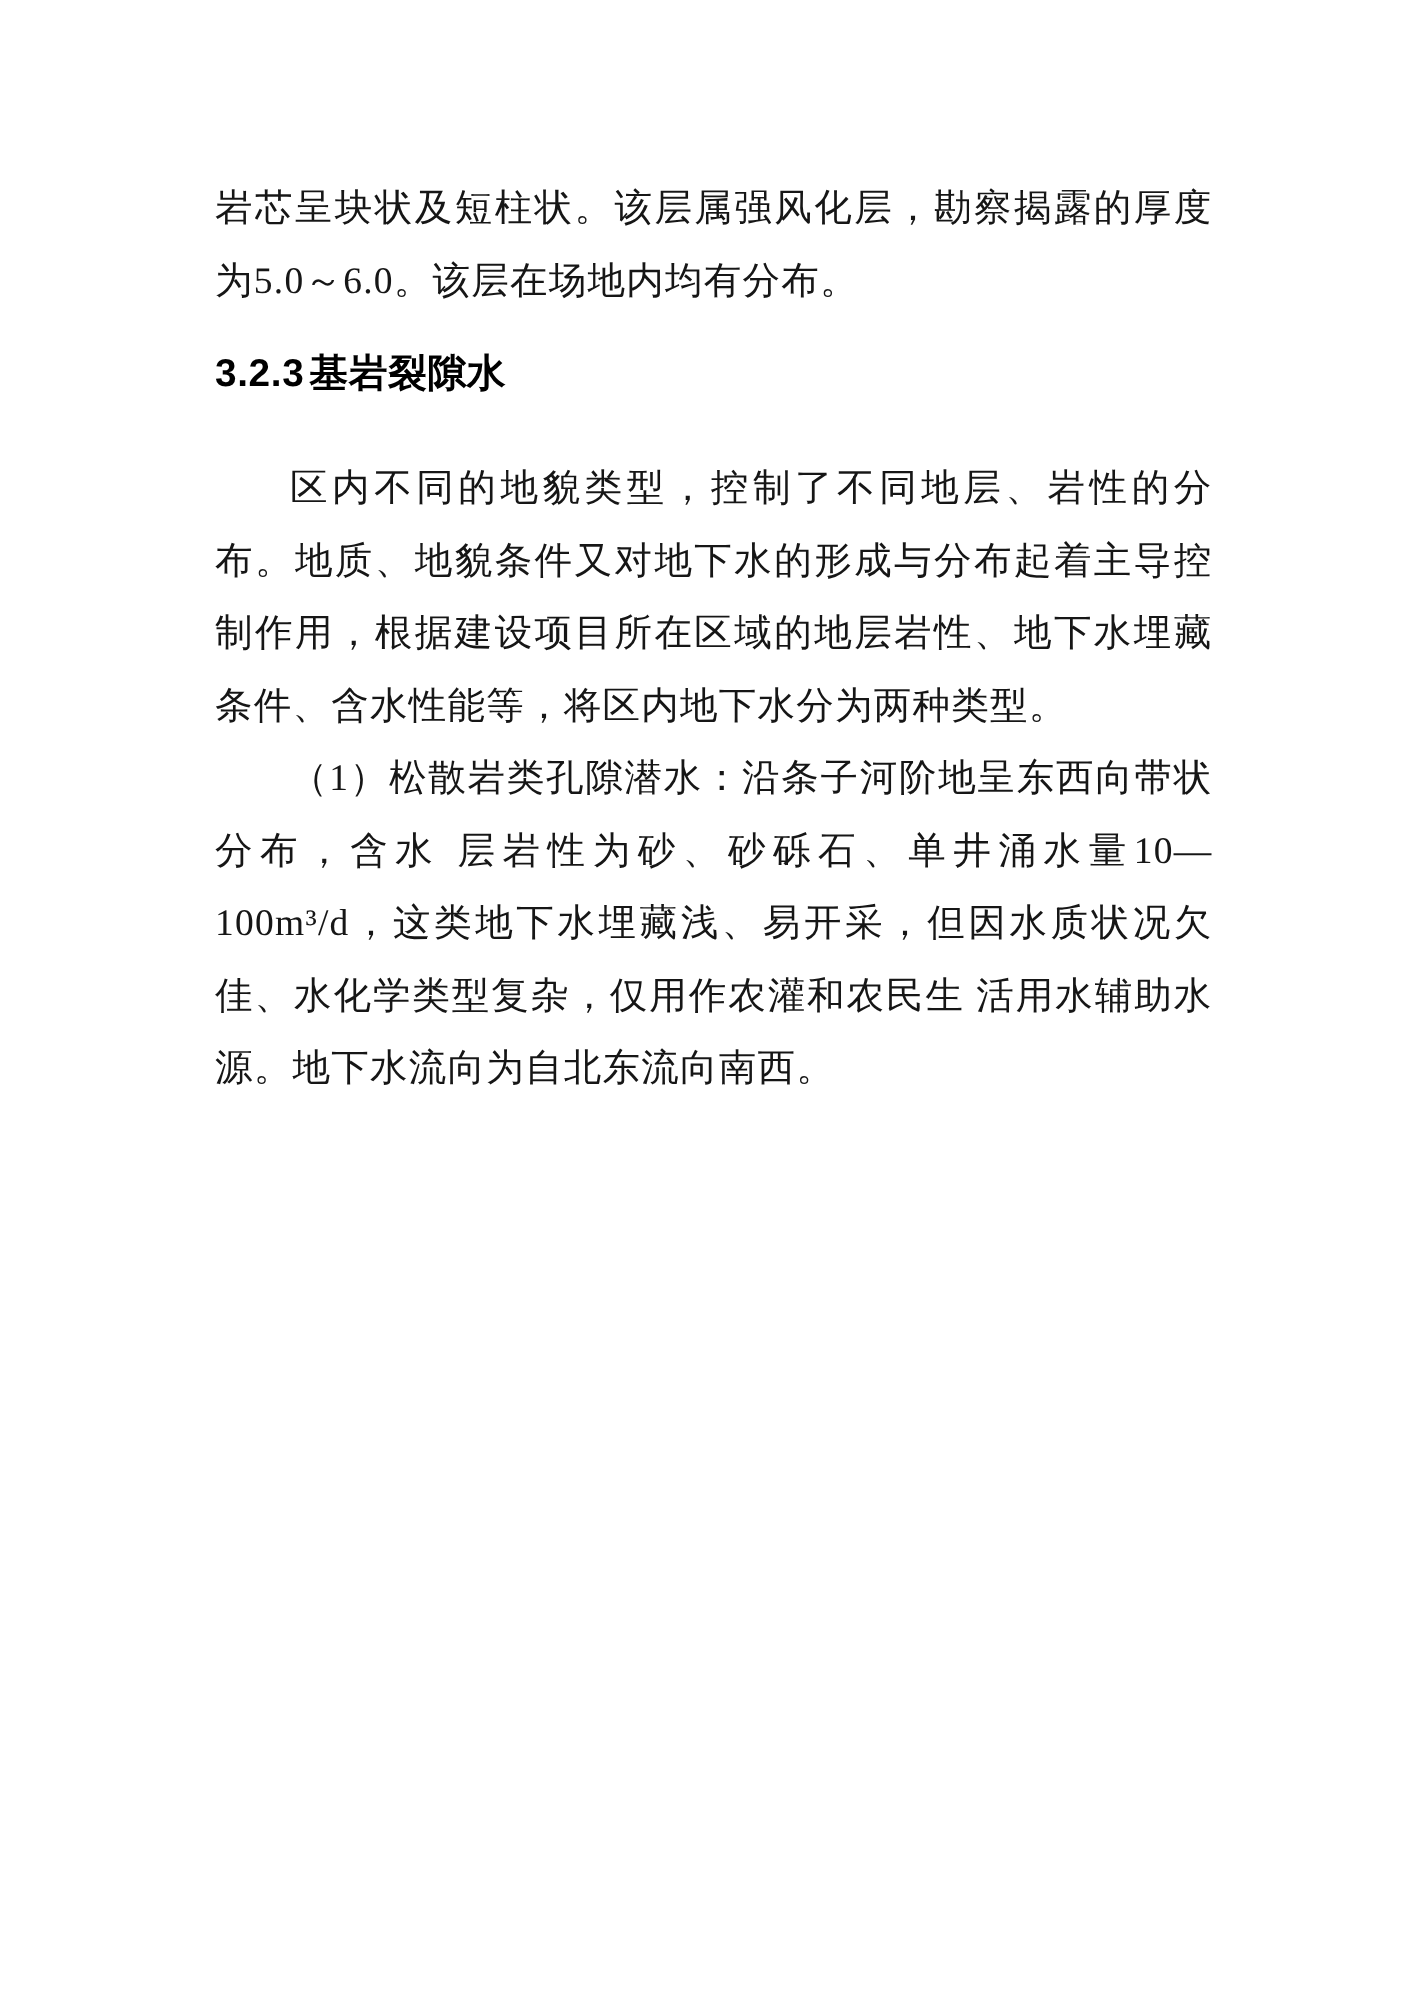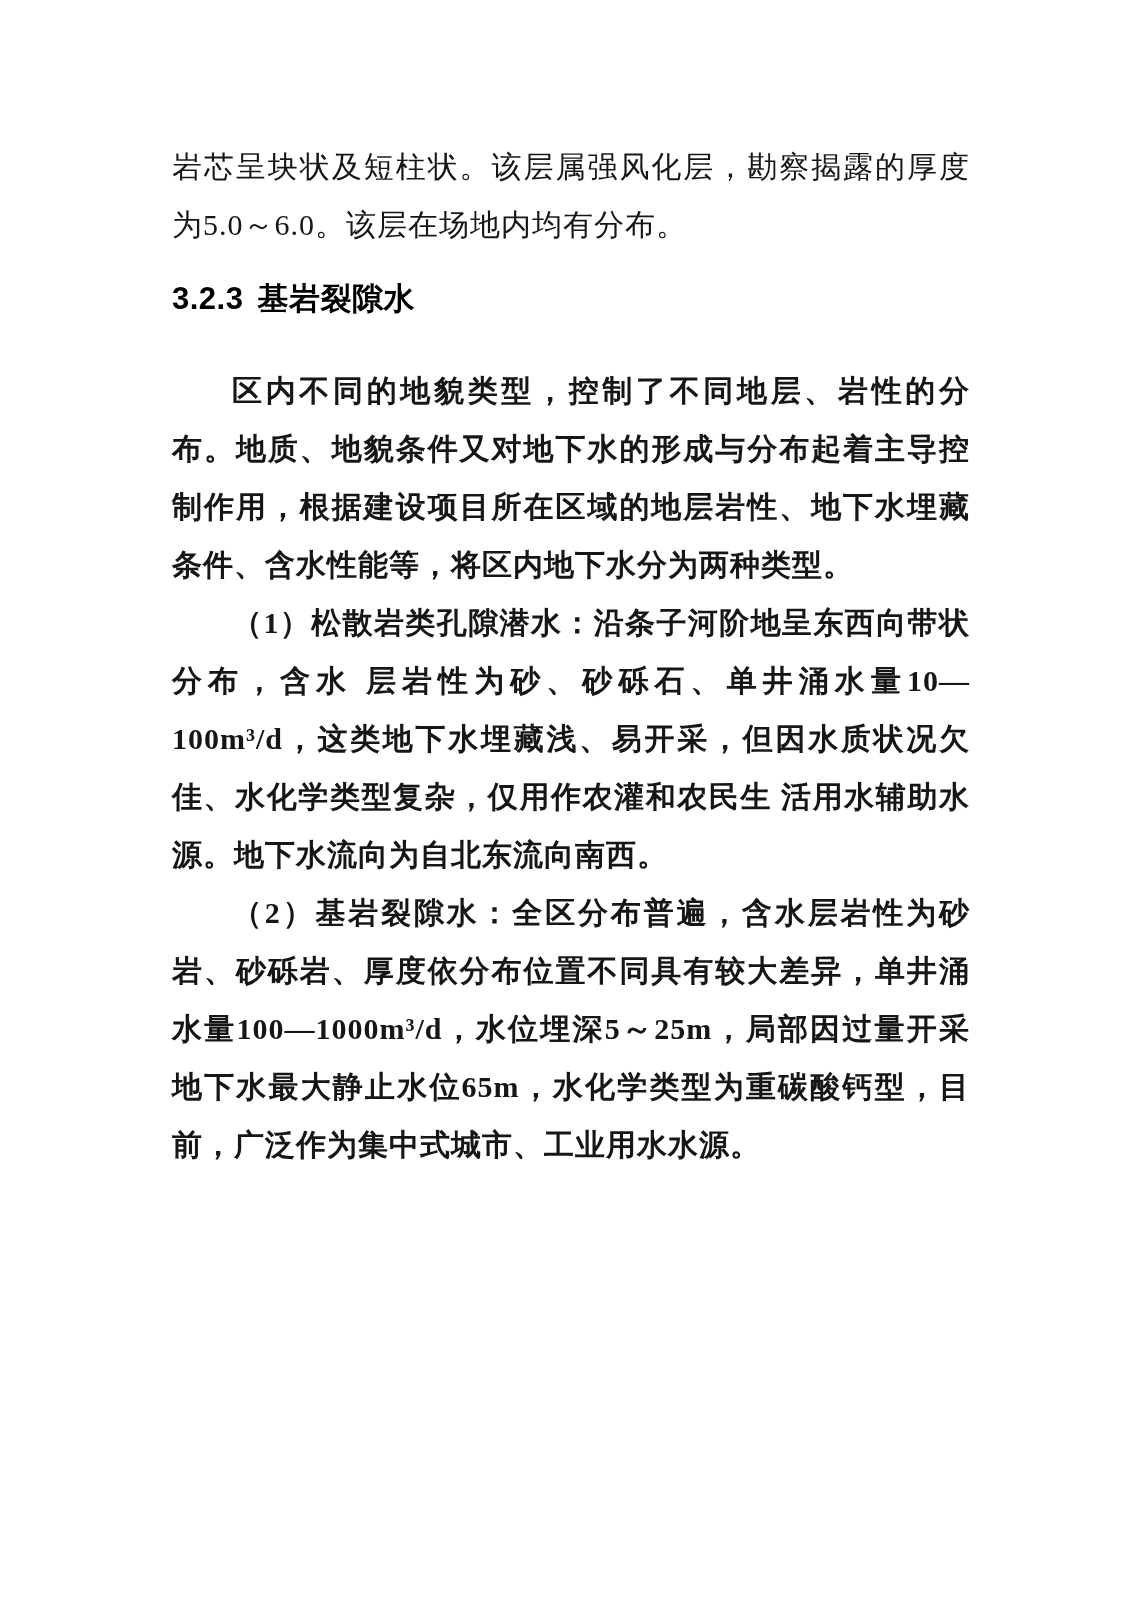--- a/index.html
+++ b/index.html
@@ -21,33 +21,32 @@
   .body-par {
     margin: 0;
     font-size: 30px;
     line-height: 58px;
     text-align: justify;
     text-justify: inter-character;
     letter-spacing: 1px;
   }
   .body-par.indent {
     text-indent: 2em;
-    font-weight: bold;
   }
   .section-heading {
     margin: 16px 0 34px 0;
     font-family: "Liberation Sans", "DejaVu Sans", sans-serif;
     font-weight: bold;
     font-size: 31px;
     line-height: 58px;
     color: #000000;
     letter-spacing: 0.5px;
   }
   .section-heading .h-num {
-    margin-right: 14px;
+    margin-right: 4px;
   }
   .page-footer {
     position: absolute;
     left: 0;
     right: 0;
     top: 1472px;
     text-align: center;
     font-family: "Liberation Sans", "DejaVu Sans", sans-serif;
     font-size: 24px;
     color: #15803d;
@@ -61,18 +60,17 @@
   <p class="body-par">岩芯呈块状及短柱状。该层属强风化层，勘察揭露的厚度为5.0～6.0。该层在场地内均有分布。</p>
 
   <h3 class="section-heading">
     <span class="h-num">3.2.3</span><span>基岩裂隙水</span>
   </h3>
 
   <p class="body-par indent">区内不同的地貌类型，控制了不同地层、岩性的分布。地质、地貌条件又对地下水的形成与分布起着主导控制作用，根据建设项目所在区域的地层岩性、地下水埋藏条件、含水性能等，将区内地下水分为两种类型。</p>
 
   <p class="body-par indent">（1）松散岩类孔隙潜水：沿条子河阶地呈东西向带状分布，含水 层岩性为砂、砂砾石、单井涌水量10—100m³/d，这类地下水埋藏浅、易开采，但因水质状况欠佳、水化学类型复杂，仅用作农灌和农民生 活用水辅助水源。地下水流向为自北东流向南西。</p>
 
-  <p class="body-par indent">（2）基岩裂隙水：全区分布普遍，含水层岩性为砂岩、砂砾岩、厚度依分布位置不同具有较大差异，单井涌水量100—1000m³/d，水位埋深5～25m，局部因过量开采地下水最大静止水位65m，水化学类型为重碳酸钙型，目前，广泛作为集中式城市、工业用水水源。</p>
 
 
   <div class="page-footer">21</div>
 
 </div>
 
 </body></html>

